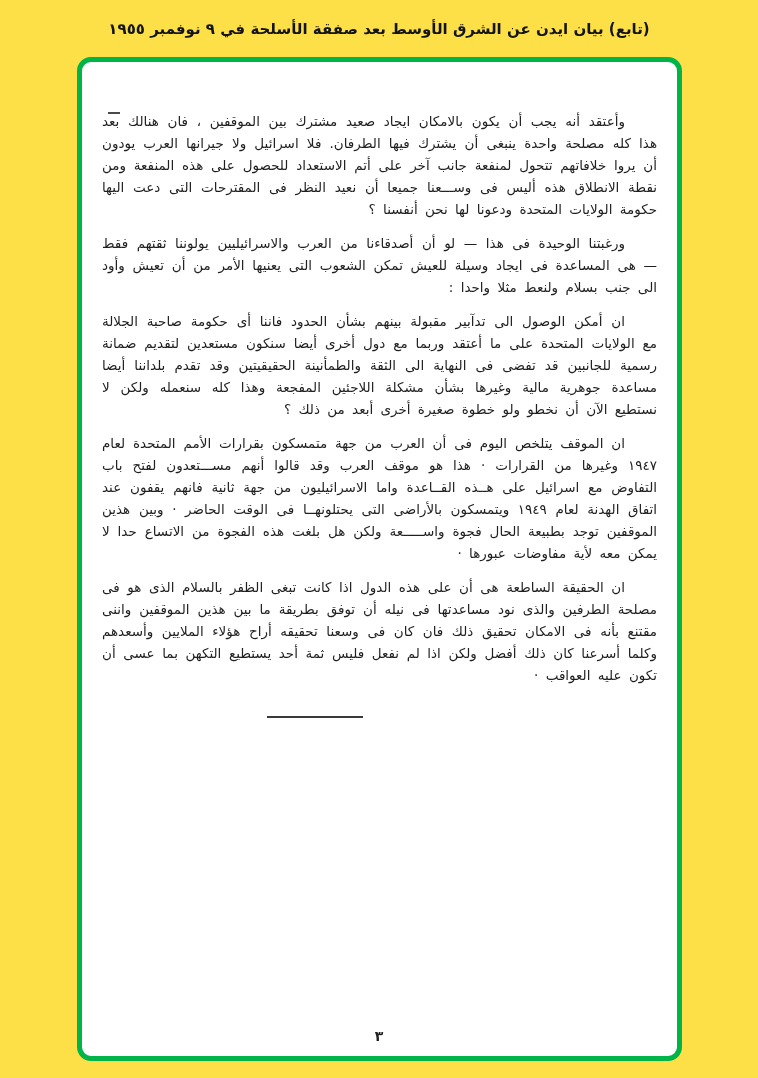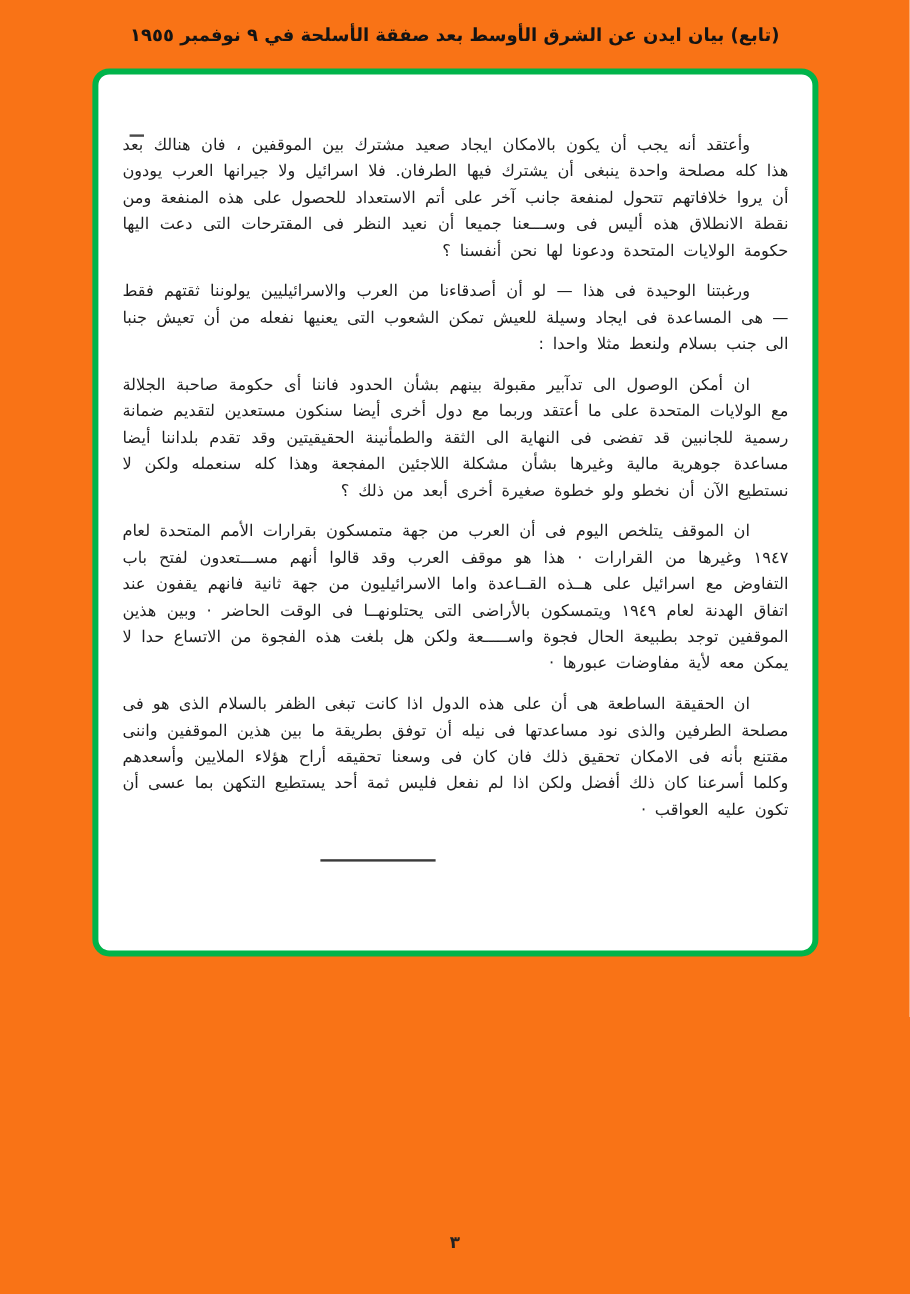--- a/index.html
+++ b/index.html
@@ -7,42 +7,42 @@
   body {
     width: 758px;
     height: 1078px;
     background: #ffffff;
     font-family: "DejaVu Sans", sans-serif;
   }
   .sheet {
     position: relative;
     width: 758px;
     height: 1078px;
-    background: #f97316;
+    background: #fde047;
     overflow: hidden;
     direction: rtl;
   }
   .header-title {
     position: absolute;
     top: 20px;
     left: 0;
     right: 0;
     text-align: center;
     font-weight: 700;
     font-size: 15px;
     color: #141414;
     direction: rtl;
     letter-spacing: 0.2px;
   }
   .green-frame {
     position: absolute;
     left: 77px;
     top: 57px;
     width: 605px;
-    height: 740px;
+    height: 1004px;
     border: 5px solid #00b44a;
     border-radius: 14px;
     background: #ffffff;
   }
   .stray-dash {
     position: absolute;
     left: 26px;
     top: 50px;
     width: 12px;
     height: 2px;
@@ -88,21 +88,21 @@
 <div class="sheet">
 
   <div class="header-title">(تابع) بيان ايدن عن الشرق الأوسط بعد صفقة الأسلحة في ٩ نوفمبر ١٩٥٥</div>
 
   <div class="green-frame">
 
     <div class="stray-dash"></div>
 
     <div class="text-block">
       <p>وأعتقد أنه يجب أن يكون بالامكان ايجاد صعيد مشترك بين الموقفين ، فان هنالك بعد هذا كله مصلحة واحدة ينبغى أن يشترك فيها الطرفان. فلا اسرائيل ولا جيرانها العرب يودون أن يروا خلافاتهم تتحول لمنفعة جانب آخر على أتم الاستعداد للحصول على هذه المنفعة ومن نقطة الانطلاق هذه أليس فى وســـعنا جميعا أن نعيد النظر فى المقترحات التى دعت اليها حكومة الولايات المتحدة ودعونا لها نحن أنفسنا ؟</p>
-      <p>ورغبتنا الوحيدة فى هذا — لو أن أصدقاءنا من العرب والاسرائيليين يولوننا ثقتهم فقط — هى المساعدة فى ايجاد وسيلة للعيش تمكن الشعوب التى يعنيها نفعله من أن تعيش جنبا الى جنب بسلام ولنعط مثلا واحدا :</p>
+      <p>ورغبتنا الوحيدة فى هذا — لو أن أصدقاءنا من العرب والاسرائيليين يولوننا ثقتهم فقط — هى المساعدة فى ايجاد وسيلة للعيش تمكن الشعوب التى يعنيها الأمر من أن تعيش وأود الى جنب بسلام ولنعط مثلا واحدا :</p>
       <p>ان أمكن الوصول الى تدآبير مقبولة بينهم بشأن الحدود فاننا أى حكومة صاحبة الجلالة مع الولايات المتحدة على ما أعتقد وربما مع دول أخرى أيضا سنكون مستعدين لتقديم ضمانة رسمية للجانبين قد تفضى فى النهاية الى الثقة والطمأنينة الحقيقيتين وقد تقدم بلداننا أيضا مساعدة جوهرية مالية وغيرها بشأن مشكلة اللاجئين المفجعة وهذا كله سنعمله ولكن لا نستطيع الآن أن نخطو ولو خطوة صغيرة أخرى أبعد من ذلك ؟</p>
       <p>ان الموقف يتلخص اليوم فى أن العرب من جهة متمسكون بقرارات الأمم المتحدة لعام ١٩٤٧ وغيرها من القرارات · هذا هو موقف العرب وقد قالوا أنهم مســـتعدون لفتح باب التفاوض مع اسرائيل على هــذه القــاعدة واما الاسرائيليون من جهة ثانية فانهم يقفون عند اتفاق الهدنة لعام ١٩٤٩ ويتمسكون بالأراضى التى يحتلونهــا فى الوقت الحاضر · وبين هذين الموقفين توجد بطبيعة الحال فجوة واســـــعة ولكن هل بلغت هذه الفجوة من الاتساع حدا لا يمكن معه لأية مفاوضات عبورها ·</p>
       <p>ان الحقيقة الساطعة هى أن على هذه الدول اذا كانت تبغى الظفر بالسلام الذى هو فى مصلحة الطرفين والذى نود مساعدتها فى نيله أن توفق بطريقة ما بين هذين الموقفين واننى مقتنع بأنه فى الامكان تحقيق ذلك فان كان فى وسعنا تحقيقه أراح هؤلاء الملايين وأسعدهم وكلما أسرعنا كان ذلك أفضل ولكن اذا لم نفعل فليس ثمة أحد يستطيع التكهن بما عسى أن تكون عليه العواقب ·</p>
       <div class="divider-line"></div>
     </div>
 
   </div>
 
   <div class="page-number">٣</div>
 

